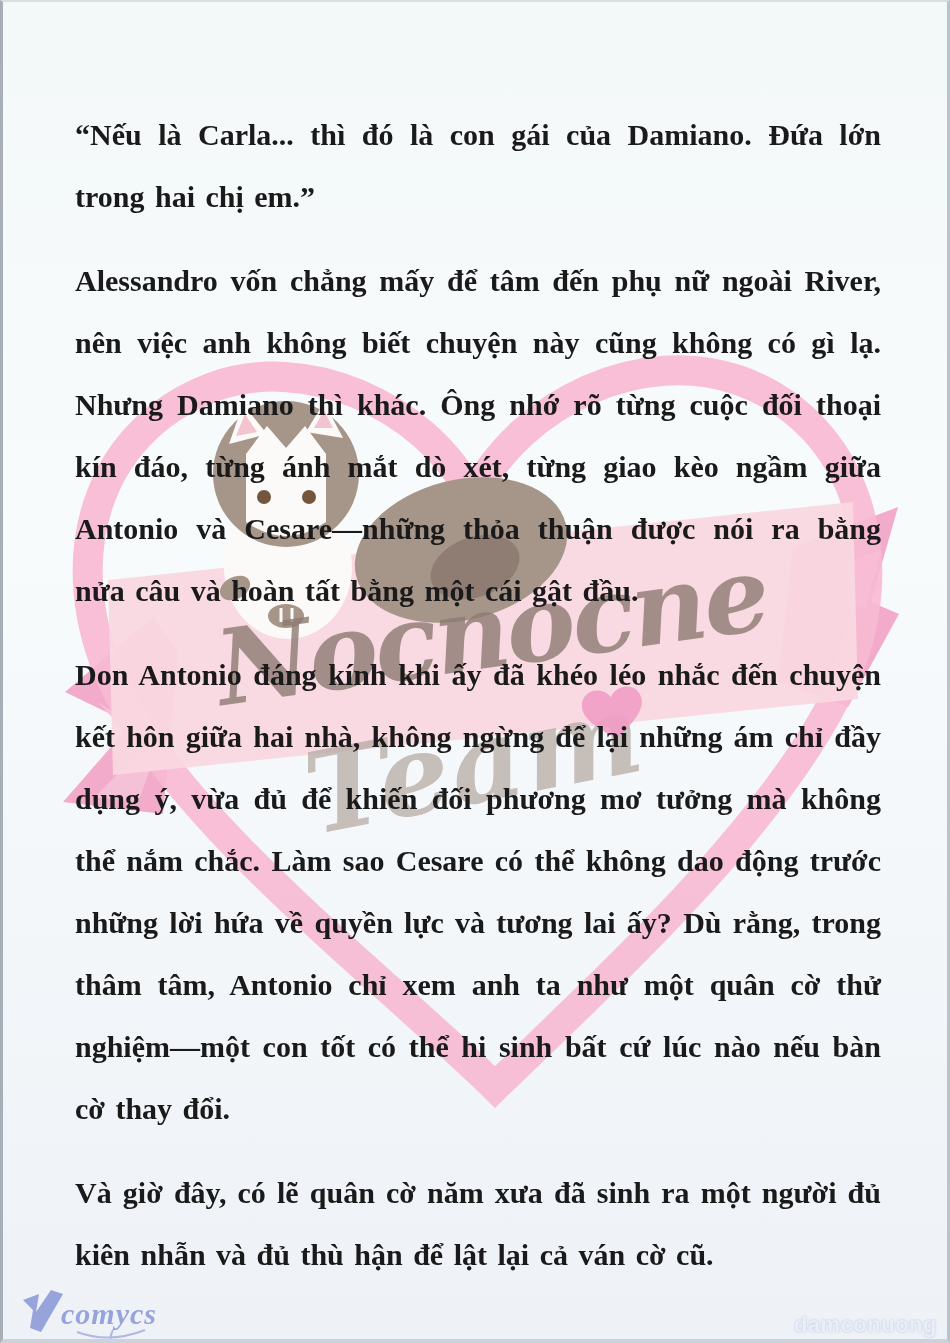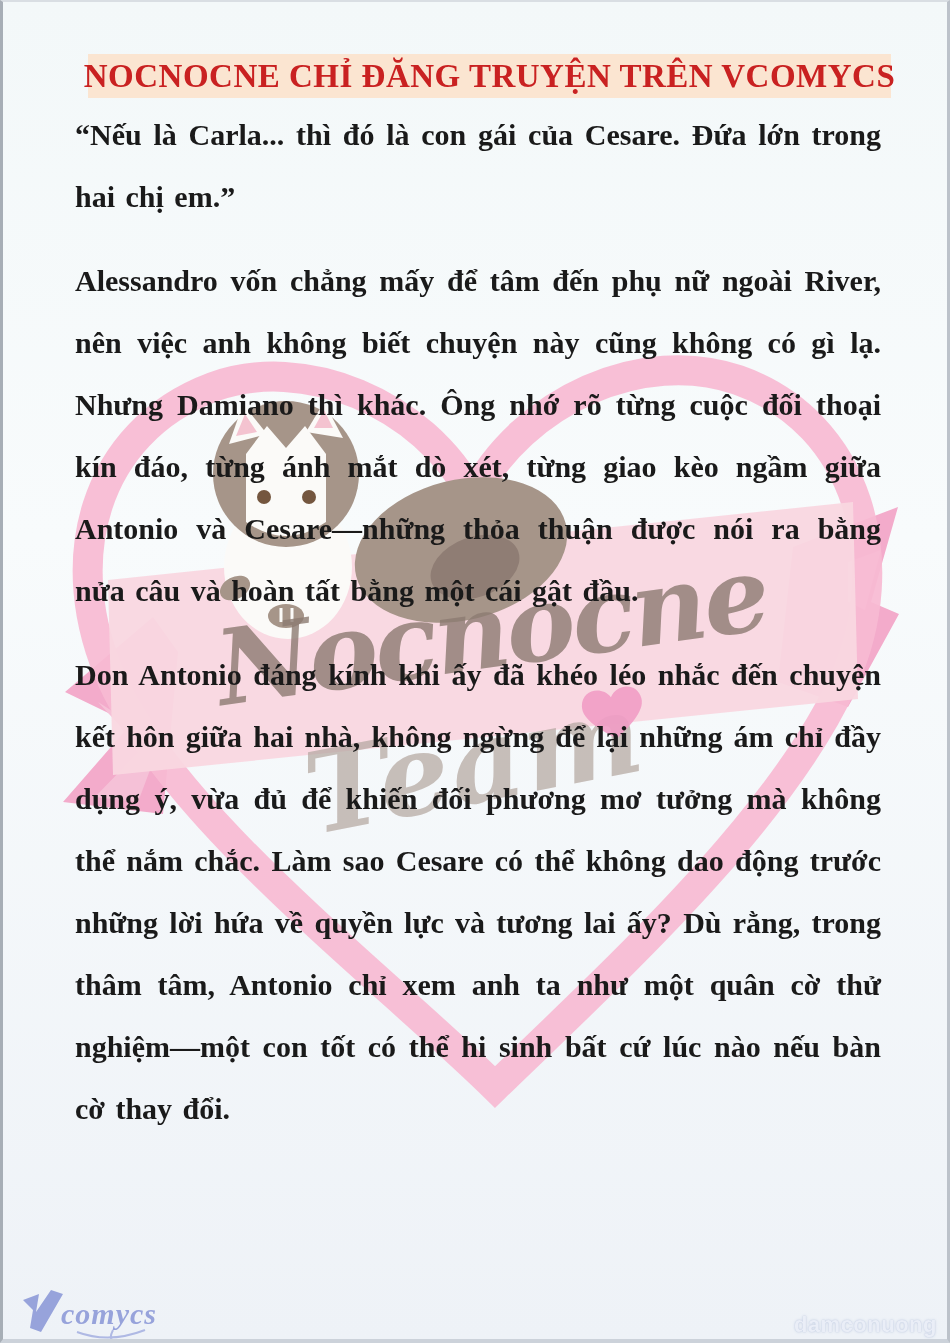--- a/index.html
+++ b/index.html
@@ -90,28 +90,26 @@
     </g>
 
     <text x="490" y="665" transform="rotate(-8 490 640)" text-anchor="middle" font-family="DejaVu Serif, serif" font-size="104" font-weight="bold" font-style="italic" fill="#8d7b72" opacity="0.8" letter-spacing="-3">Nocnocne</text>
 
     <text x="475" y="800" transform="rotate(-11 475 780)" text-anchor="middle" font-family="DejaVu Serif, serif" font-size="112" font-weight="bold" font-style="italic" fill="#b5a8a1" opacity="0.72" letter-spacing="2">Team</text>
 
     <path d="M 610 695 C 602 682, 582 684, 580 700 C 578 714, 598 728, 610 737
          C 622 728, 642 714, 640 700 C 638 684, 618 682, 610 695 Z" fill="#f19cc5" opacity="0.9" transform="rotate(-8 610 710)"></path>
   </svg>
 
-  <div class="header-band">
-    <span class="title">NOCNOCNE CHỈ ĐĂNG TRUYỆN TRÊN VCOMYCS</span>
-  </div>
 
   <div class="text-block">
-    <p>“Nếu là Carla... thì đó là con gái của Cesare. Đứa lớn trong hai chị em.”</p>
+    <p>“Nếu là Carla... thì đó là con gái của Damiano. Đứa lớn trong hai chị em.”</p>
     <p>Alessandro vốn chẳng mấy để tâm đến phụ nữ ngoài River, nên việc anh không biết chuyện này cũng không có gì lạ. Nhưng Damiano thì khác. Ông nhớ rõ từng cuộc đối thoại kín đáo, từng ánh mắt dò xét, từng giao kèo ngầm giữa Antonio và Cesare—những thỏa thuận được nói ra bằng nửa câu và hoàn tất bằng một cái gật đầu.</p>
     <p>Don Antonio đáng kính khi ấy đã khéo léo nhắc đến chuyện kết hôn giữa hai nhà, không ngừng để lại những ám chỉ đầy dụng ý, vừa đủ để khiến đối phương mơ tưởng mà không thể nắm chắc. Làm sao Cesare có thể không dao động trước những lời hứa về quyền lực và tương lai ấy? Dù rằng, trong thâm tâm, Antonio chỉ xem anh ta như một quân cờ thử nghiệm—một con tốt có thể hi sinh bất cứ lúc nào nếu bàn cờ thay đổi.</p>
+    <p>Và giờ đây, có lẽ quân cờ năm xưa đã sinh ra một người đủ kiên nhẫn và đủ thù hận để lật lại cả ván cờ cũ.</p>
   </div>
 
   <div class="vcomycs">
     <svg width="170" height="58" viewBox="0 0 170 58">
       <path d="M6 14 L22 8 L19 26 L34 4 L46 8 L24 46 L13 42 L16 24 Z" fill="#8e9bd8"></path>
       <text x="44" y="38" font-family="Liberation Serif, serif" font-size="30" font-weight="bold" font-style="italic" fill="#8e9bd8" letter-spacing="1">comycs</text>
       <path d="M 60 46 Q 92 58 128 44 M 96 44 q -6 12 4 10" fill="none" stroke="#a9b3e2" stroke-width="2"></path>
     </svg>
   </div>
 

